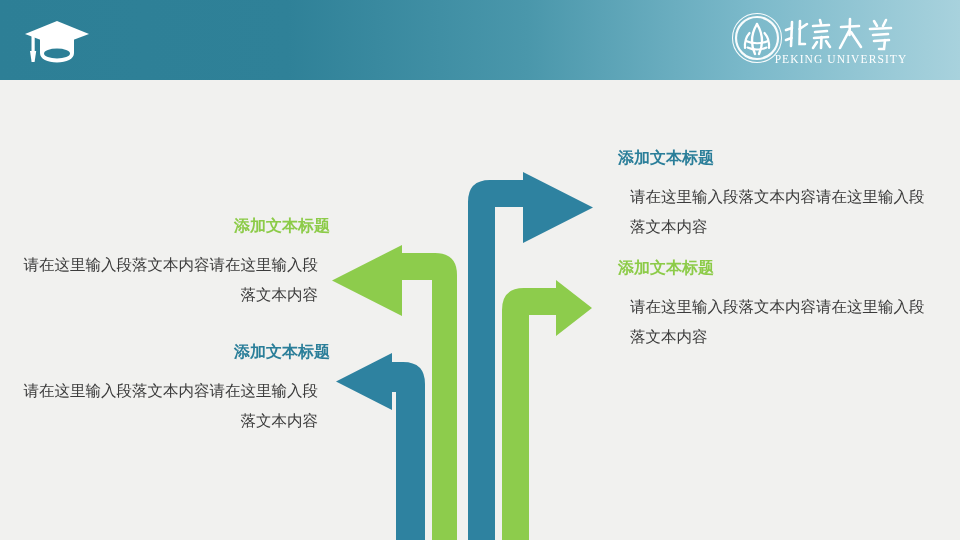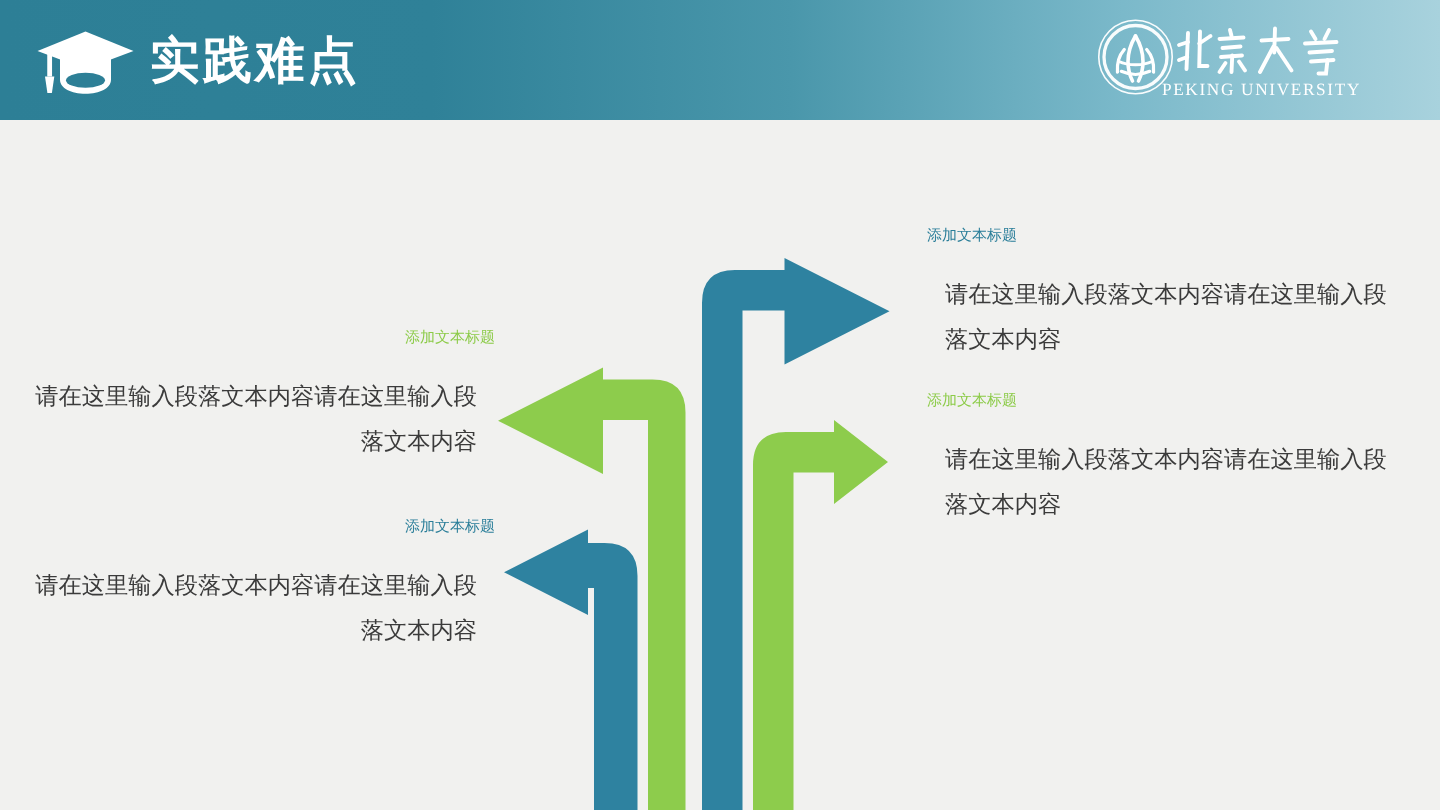--- a/index.html
+++ b/index.html
@@ -49,22 +49,22 @@
     right: 22px;
     top: 11px;
     width: 210px;
     height: 58px;
   }
 
   .txtblock {
     position: absolute;
   }
   .txtblock .ttl {
-    font-size: 10px;
-    font-weight: normal;
+    font-size: 16px;
+    font-weight: bold;
     line-height: 24px;
     margin: 0 0 3px 0;
     white-space: nowrap;
   }
   .txtblock .body {
     font-size: 15.5px;
     color: #3b3b3b;
     line-height: 30px;
     margin: 12px;
   }
@@ -88,21 +88,20 @@
   <div id="header">
 
     <svg id="cap-icon" viewBox="0 0 70 50">
       <path d="M35 5 L67 18 L35 30 L3 18 Z" fill="#ffffff"></path>
       <path d="M18 22 L18 37 C18 43 25.5 46.5 35 46.5 C44.5 46.5 52 43 52 37 L52 22 L35 29 Z" fill="#ffffff"></path>
       <ellipse cx="35" cy="37.5" rx="13" ry="5" fill="#2d7f96"></ellipse>
       <rect x="9.5" y="20" width="3.2" height="15" fill="#ffffff"></rect>
       <path d="M8 35 L14.2 35 L12.6 46 L9.6 46 Z" fill="#ffffff"></path>
     </svg>
 
-    <div id="slide-title">实践难点</div>
 
     <svg id="pku-logo" viewBox="0 0 210 58">
 
       <g>
         <circle cx="29" cy="27" r="24.5" fill="none" stroke="#ffffff" stroke-width="1.1" opacity="0.95"></circle>
         <circle cx="29" cy="27" r="21" fill="none" stroke="#ffffff" stroke-width="2.2" opacity="0.95"></circle>
 
         <path d="M29 13 C26 18 24 24 24 30 C24 36 25.5 40 27 43" fill="none" stroke="#ffffff" stroke-width="2.4" stroke-linecap="round"></path>
         <path d="M29 13 C32 18 34 24 34 30 C34 36 32.5 40 31 43" fill="none" stroke="#ffffff" stroke-width="2.4" stroke-linecap="round"></path>
         <path d="M21.5 22 C18 26 16.5 31 17 37" fill="none" stroke="#ffffff" stroke-width="2.2" stroke-linecap="round"></path>

